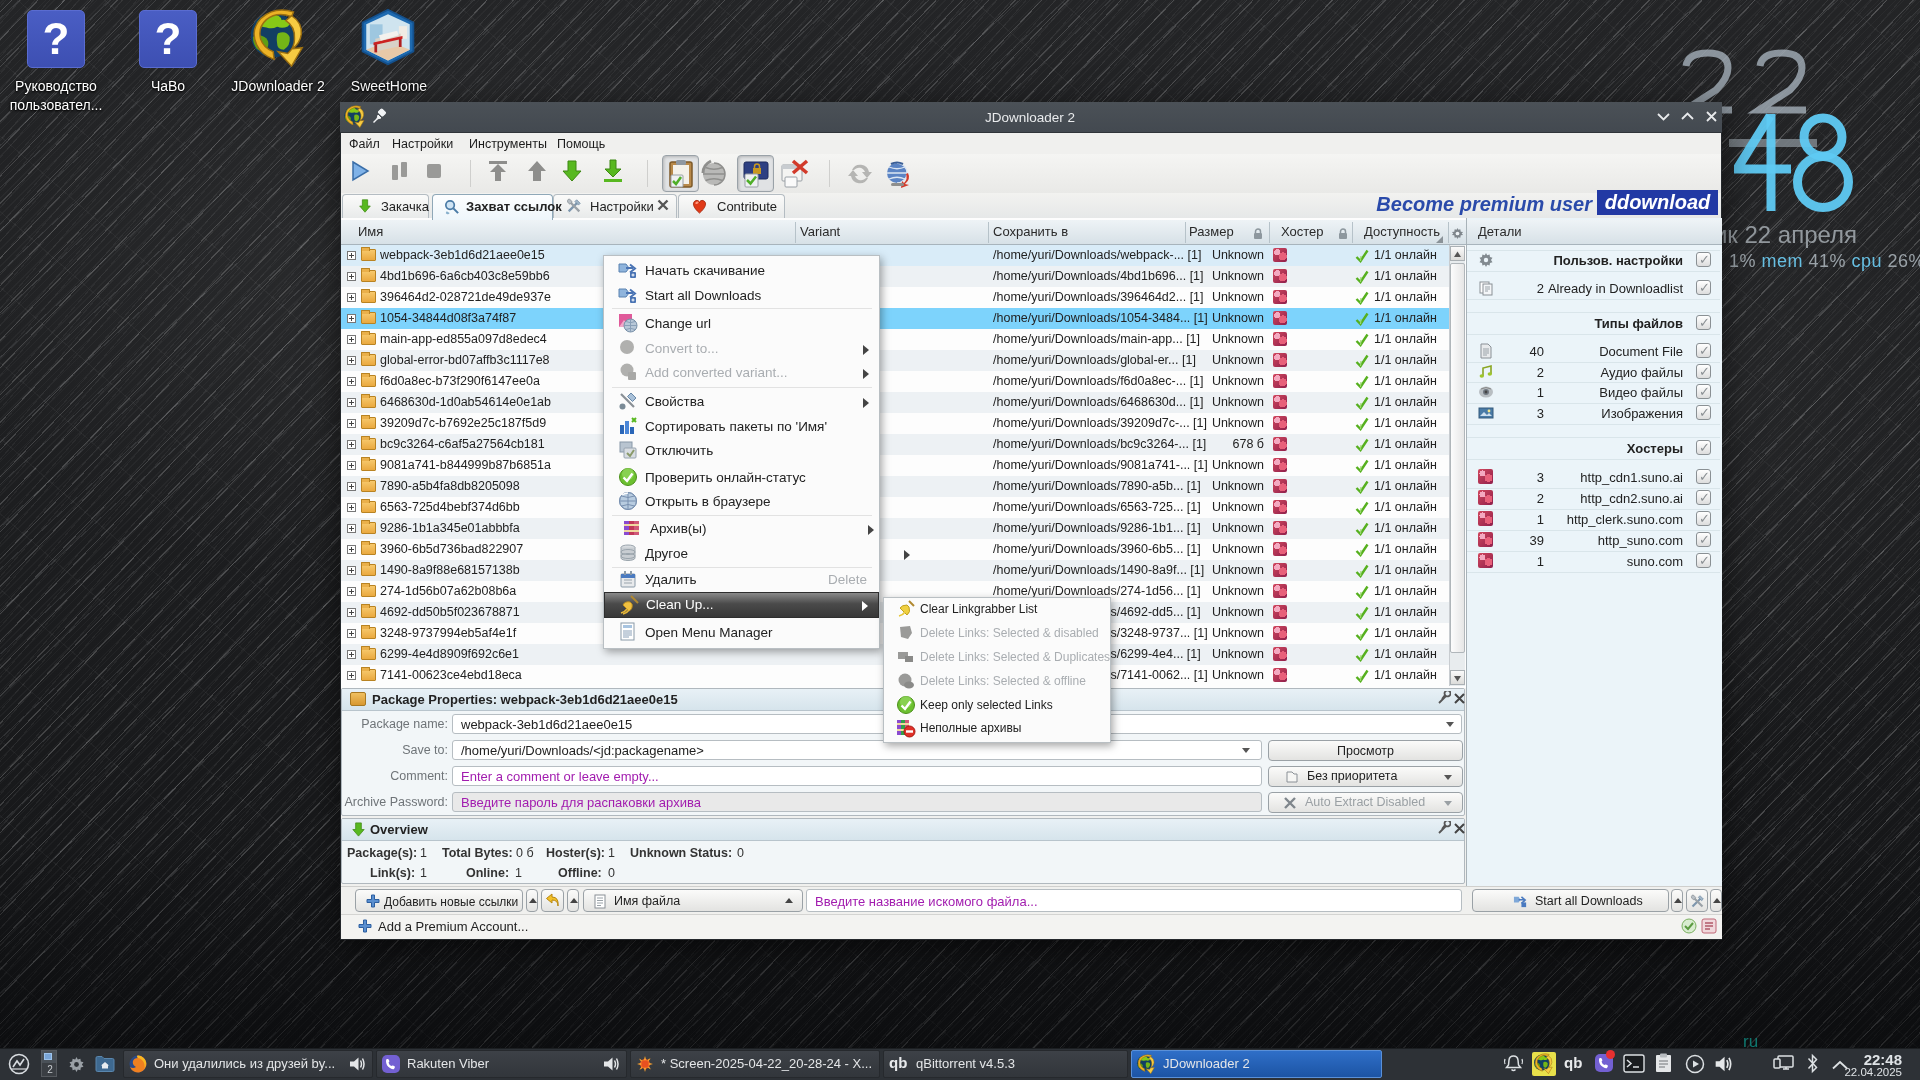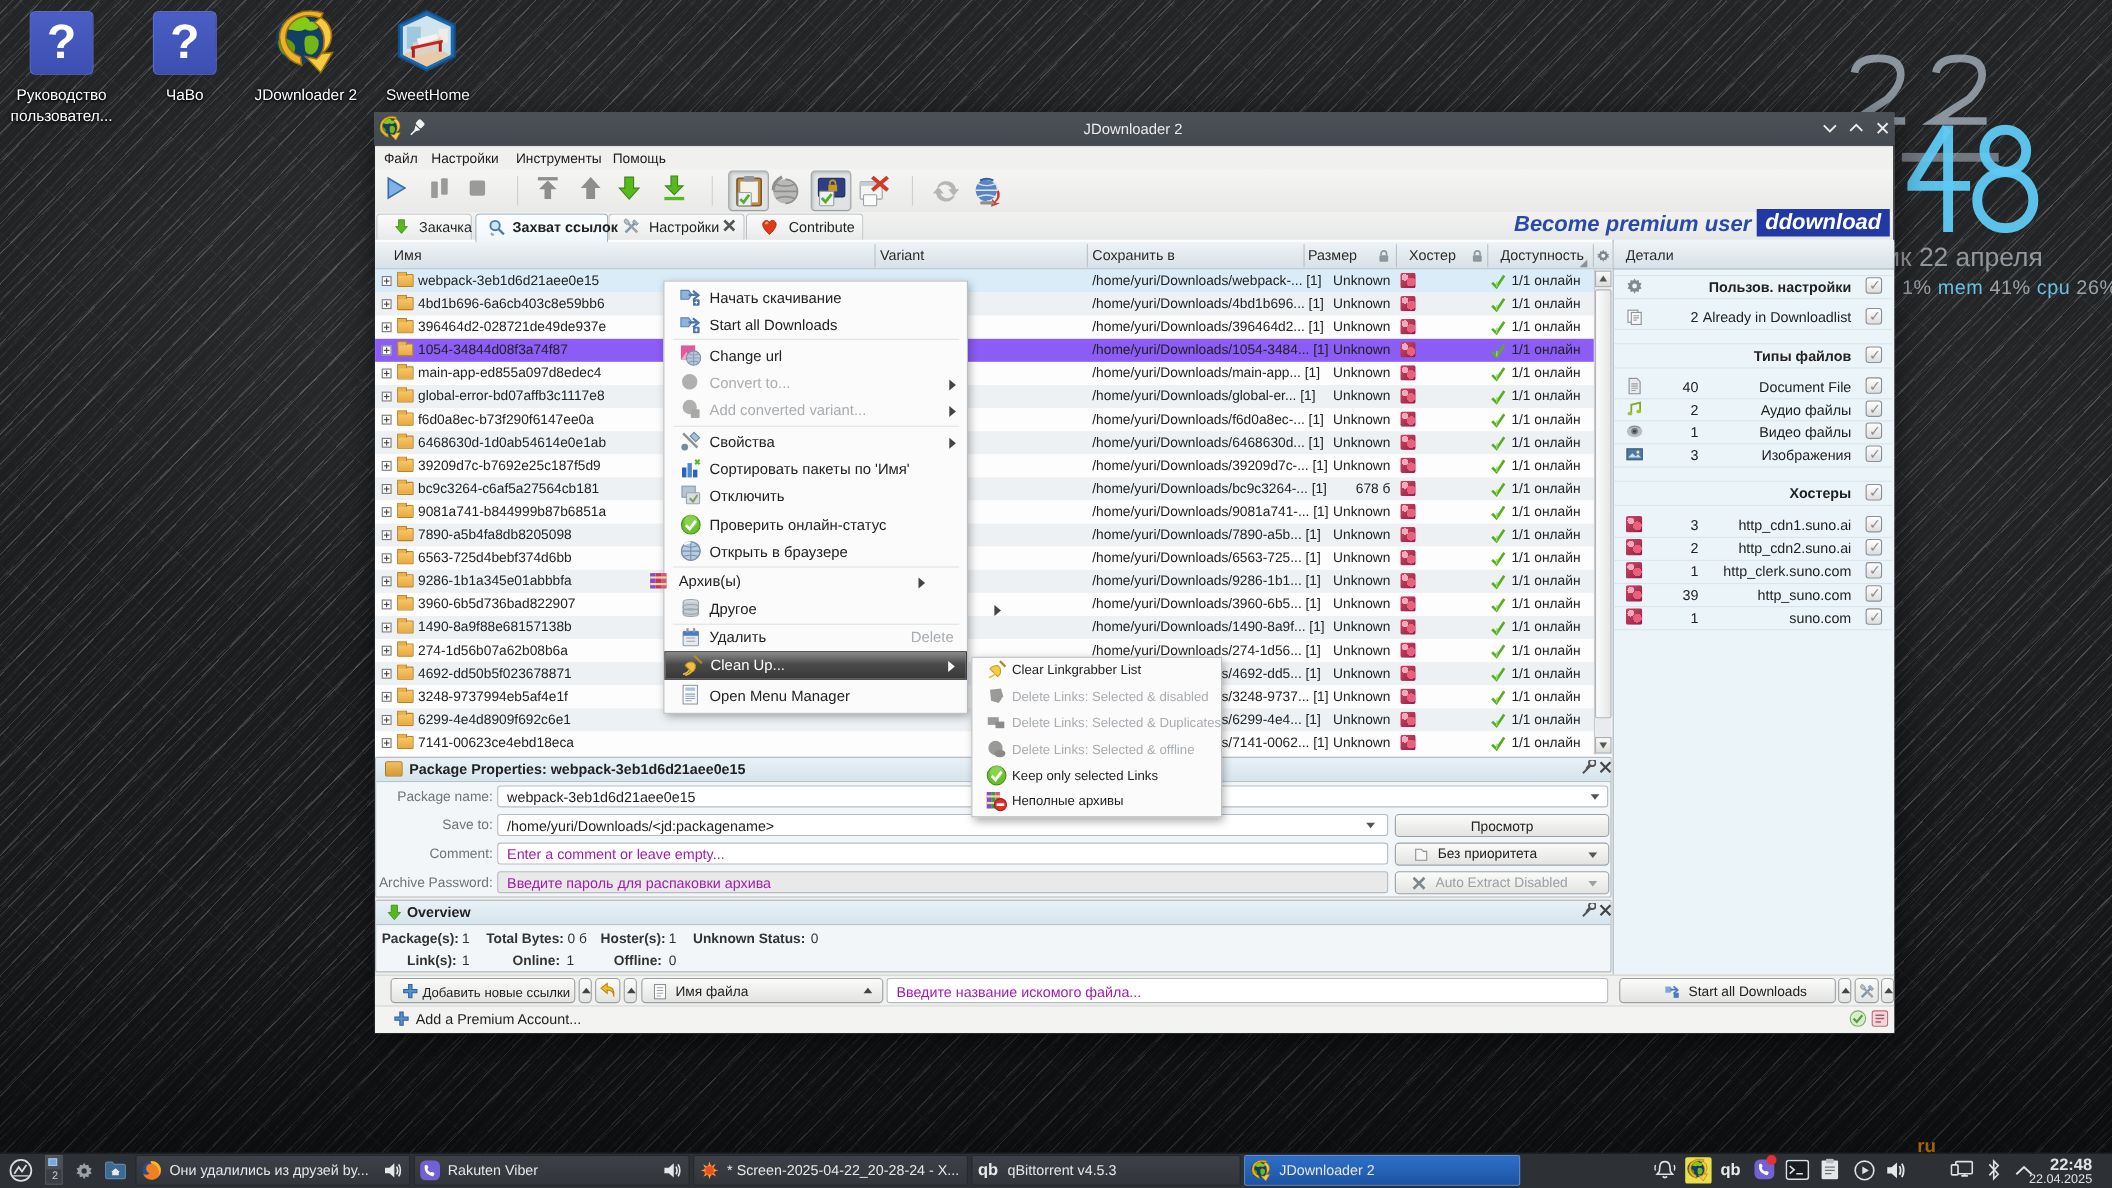--- a/index.html
+++ b/index.html
@@ -348,21 +348,21 @@
     <span class="rname">396464d2-028721de49de937e</span>
     <span class="rsave">/home/yuri/Downloads/396464d2... [1]</span>
     <span class="rsize">Unknown</span>
     <span class="hosticon"></span>
     <span class="abs" style="left:1014px; top:4px; width:14px; height:14px;"><svg viewBox="0 0 14 14">
         <path d="M1.5 8 L5.5 12 L12.5 1.5" stroke="#56b01e" stroke-width="2.4" fill="none"></path>
         <path d="M5.5 12 L6 7" stroke="#9bd86e" stroke-width="1.2" fill="none"></path>
       </svg></span>
     <span class="ravail">1/1 онлайн</span>
   </div>
-<div class="row" style="top:308px; background:#8b5cf6;">
+<div class="row" style="top:308px; background:#7dd3fc;">
     <span class="plus"></span>
     <span class="folder"></span>
     <span class="rname">1054-34844d08f3a74f87</span>
     <span class="rsave">/home/yuri/Downloads/1054-3484... [1]</span>
     <span class="rsize">Unknown</span>
     <span class="hosticon"></span>
     <span class="abs" style="left:1014px; top:4px; width:14px; height:14px;"><svg viewBox="0 0 14 14">
         <path d="M1.5 8 L5.5 12 L12.5 1.5" stroke="#56b01e" stroke-width="2.4" fill="none"></path>
         <path d="M5.5 12 L6 7" stroke="#9bd86e" stroke-width="1.2" fill="none"></path>
       </svg></span>
@@ -942,21 +942,21 @@
   </div>
 <div class="mi" style="left:604px; top:490.0px; width:275px; height:24px;">
     <span class="abs" style="left:14px; top:1px; width:20px; height:20px;"><svg viewBox="0 0 20 20">
         <circle cx="10" cy="10" r="8.5" fill="#b8cce0" stroke="#8098b8"></circle>
         <path d="M10 1.5 V18.5 M1.5 10 H18.5 M3.5 5 Q10 8 16.5 5 M3.5 15 Q10 12 16.5 15 M10 1.5 A8.5 8.5 0 0 1 10 18.5 M10 1.5 A8.5 8.5 0 0 0 10 18.5" stroke="#7890b0" fill="none"></path>
         <path d="M4 4 Q7 2 10 2" stroke="#fff" stroke-width="1.5" fill="none"></path>
       </svg></span>
     <span class="txt">Открыть в браузере</span>
   </div>
 <div class="msep" style="top:515px;"></div>
-<div class="mi" style="left:576px; top:516.5px; width:275px; height:24px;">
+<div class="mi" style="left:609px; top:516.5px; width:275px; height:24px;">
     <span class="abs" style="left:14px; top:1px; width:20px; height:20px;"><svg viewBox="0 0 20 20">
         <rect x="1" y="3" width="5" height="14" fill="#8a4ad0"></rect>
         <rect x="6" y="3" width="5" height="14" fill="#c03858"></rect>
         <rect x="11" y="3" width="5" height="14" fill="#d05878"></rect>
         <rect x="1" y="6" width="15" height="2" fill="#f0d8a0"></rect>
         <rect x="1" y="12" width="15" height="2" fill="#f0d8a0"></rect>
       </svg></span>
     <span class="txt">Архив(ы)</span>
     <span class="marr"></span>
   </div>
@@ -1148,21 +1148,21 @@
       <path d="M4 8 H13 M4 11 H13 M4 14 H10" stroke="#707478" stroke-width="1.2"></path>
     </svg></div>
 <div class="tray" style="left:1685px; top:1054px; width:20px; height:20px;"><svg viewBox="0 0 20 20">
       <circle cx="10" cy="10" r="8.5" fill="none" stroke="#dde1e4" stroke-width="1.5"></circle>
       <path d="M8 6.5 L14 10 L8 13.5 Z" fill="#dde1e4"></path>
     </svg></div>
 <div class="tray" style="left:1714px; top:1054px; width:20px; height:20px;"><svg viewBox="0 0 18 18">
       <path d="M1.5 6.5 H5 L9.5 2.5 V15.5 L5 11.5 H1.5 Z" fill="#e4e6e8"></path>
       <path d="M11.5 5.5 Q13.5 9 11.5 12.5 M13.5 3.5 Q16.5 9 13.5 14.5" stroke="#e4e6e8" stroke-width="1.5" fill="none"></path>
     </svg></div>
-<div class="tray" style="left:1743px; top:1032px; font-size:17px; color:#a16207;font-weight:bold;">ru</div>
+<div class="tray" style="left:1743px; top:1032px; font-size:17px; color:#0f766e;">ru</div>
 <div class="tray" style="left:1773px; top:1054px; width:21px; height:19px;"><svg viewBox="0 0 21 19">
       <rect x="5" y="2" width="15" height="11" rx="1" fill="none" stroke="#dde1e4" stroke-width="1.5"></rect>
       <path d="M10 15 L16 15 M13 13 L13 15" stroke="#dde1e4" stroke-width="1.5"></path>
       <rect x="1" y="5" width="6" height="9" rx="1" fill="#2d3136" stroke="#dde1e4" stroke-width="1.5"></rect>
     </svg></div>
 <div class="tray" style="left:1806px; top:1053px; width:13px; height:21px;"><svg viewBox="0 0 13 21">
       <path d="M2.5 5.5 L10.5 14.5 L6.5 18.5 L6.5 2.5 L10.5 6.5 L2.5 15.5" stroke="#dde1e4" stroke-width="1.5" fill="none"></path>
     </svg></div>
 <div class="tray" style="left:1831px; top:1057px; width:18px; height:12px;"><svg viewBox="0 0 18 12">
       <path d="M2 9.5 L9 3 L16 9.5" stroke="#dde1e4" stroke-width="1.8" fill="none"></path>

